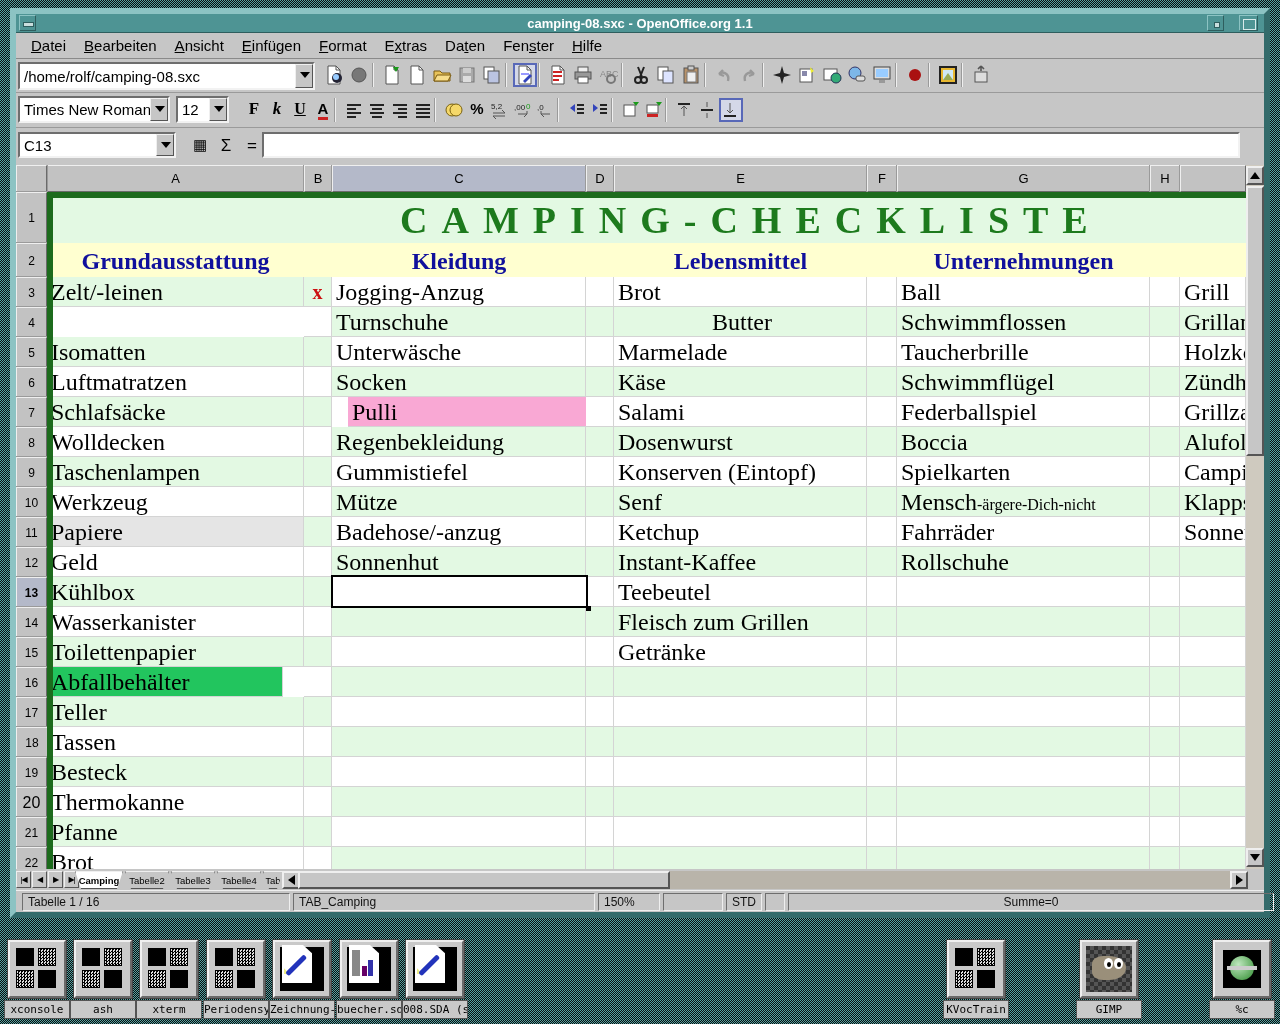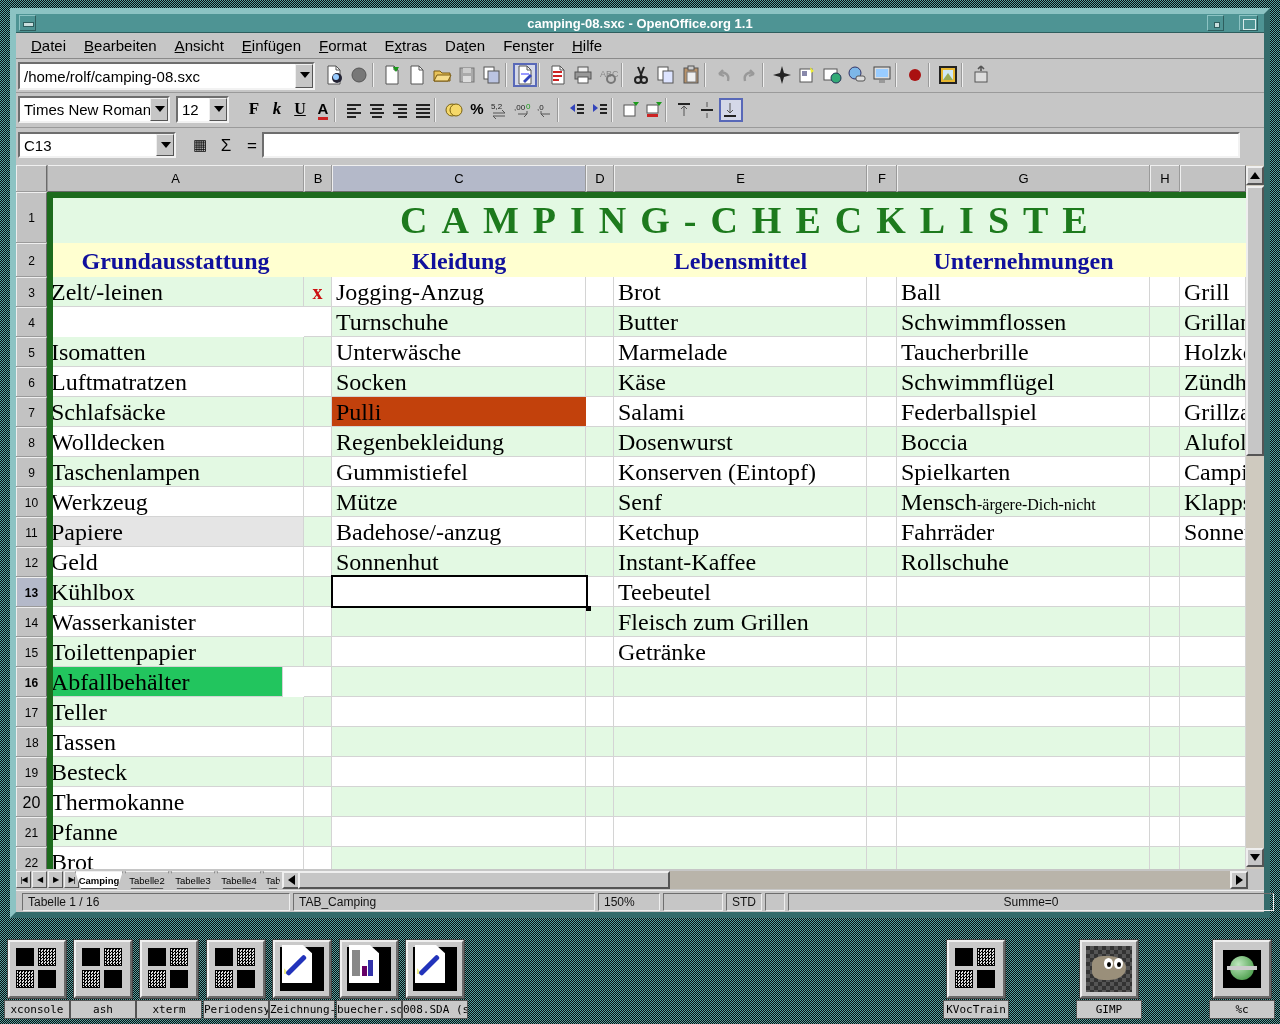--- a/index.html
+++ b/index.html
@@ -413,21 +413,21 @@
         <div class="hdr" style="left: 0px; top: 202px; width: 31px; height: 30px; line-height: 30px; font-size: 12px;">6</div>
         <div class="hdr" style="left: 0px; top: 232px; width: 31px; height: 30px; line-height: 30px; font-size: 12px;">7</div>
         <div class="hdr" style="left: 0px; top: 262px; width: 31px; height: 30px; line-height: 30px; font-size: 12px;">8</div>
         <div class="hdr" style="left: 0px; top: 292px; width: 31px; height: 30px; line-height: 30px; font-size: 12px;">9</div>
         <div class="hdr" style="left: 0px; top: 322px; width: 31px; height: 30px; line-height: 30px; font-size: 12px;">10</div>
         <div class="hdr" style="left: 0px; top: 352px; width: 31px; height: 30px; line-height: 30px; font-size: 12px;">11</div>
         <div class="hdr" style="left: 0px; top: 382px; width: 31px; height: 30px; line-height: 30px; font-size: 12px;">12</div>
         <div class="hdr sel" style="left: 0px; top: 412px; width: 31px; height: 30px; line-height: 30px; font-size: 12px; font-weight: bold;">13</div>
         <div class="hdr" style="left: 0px; top: 442px; width: 31px; height: 38px; line-height: 30px; font-size: 12px;">14</div>
         <div class="hdr" style="left: 0px; top: 472px; width: 31px; height: 30px; line-height: 30px; font-size: 12px;">15</div>
-        <div class="hdr" style="left: 0px; top: 502px; width: 31px; height: 30px; line-height: 30px; font-size: 12px; font-weight: bold;">16</div>
+        <div class="hdr" style="left: 0px; top: 502px; width: 31px; height: 30px; line-height: 30px; font-size: 12px;">16</div>
         <div class="hdr" style="left: 0px; top: 532px; width: 31px; height: 30px; line-height: 30px; font-size: 12px;">17</div>
         <div class="hdr" style="left: 0px; top: 562px; width: 32px; height: 30px; line-height: 30px; font-size: 12px;">18</div>
         <div class="hdr" style="left: 0px; top: 592px; width: 31px; height: 30px; line-height: 30px; font-size: 12px;">19</div>
         <div class="hdr" style="left: 0px; top: 622px; width: 31px; height: 30px; line-height: 30px; font-size: 16px;">20</div>
         <div class="hdr" style="left: 0px; top: 652px; width: 31px; height: 30px; line-height: 30px; font-size: 12px;">21</div>
         <div class="hdr" style="left: 0px; top: 682px; width: 31px; height: 30px; line-height: 30px; font-size: 12px;">22</div>
         <div style="position: absolute; left: 31px; top: 27px; width: 1199px; height: 51px; background: rgb(227, 249, 227);"></div>
         <div style="position: absolute; left: 384px; top: 27px; height: 51px; line-height: 56px; font-family: &quot;Liberation Serif&quot;, serif; font-weight: bold; font-size: 38px; letter-spacing: 14px; color: rgb(29, 122, 29); white-space: nowrap;">CAMPING-CHECKLISTE</div>
         <div style="position: absolute; left: 31px; top: 78px; width: 1199px; height: 34px; background: rgb(255, 255, 208);"></div>
         <div style="position: absolute; left: 31px; top: 78px; width: 257px; height: 34px; line-height: 37px; text-align: center; font-family: &quot;Liberation Serif&quot;, serif; font-weight: bold; font-size: 24px; color: rgb(16, 16, 156);">Grundausstattung</div>
@@ -439,21 +439,21 @@
         <div class="cell" style="left: 316px; top: 112px; width: 254px; height: 30px; line-height: 31px; background: rgb(255, 255, 255);">Jogging-Anzug</div>
         <div class="cell" style="left: 570px; top: 112px; width: 28px; height: 30px; line-height: 31px; background: rgb(255, 255, 255);"></div>
         <div class="cell" style="left: 598px; top: 112px; width: 253px; height: 30px; line-height: 31px; background: rgb(255, 255, 255);">Brot</div>
         <div class="cell" style="left: 851px; top: 112px; width: 30px; height: 30px; line-height: 31px; background: rgb(255, 255, 255);"></div>
         <div class="cell" style="left: 881px; top: 112px; width: 253px; height: 30px; line-height: 31px; background: rgb(255, 255, 255);">Ball</div>
         <div class="cell" style="left: 1134px; top: 112px; width: 30px; height: 30px; line-height: 31px; background: rgb(255, 255, 255);"></div>
         <div class="cell" style="left: 1164px; top: 112px; width: 66px; height: 30px; line-height: 31px; background: rgb(255, 255, 255);">Grill</div>
         <div class="cell" style="left: 288px; top: 142px; width: 28px; height: 30px; line-height: 31px; background: rgb(255, 255, 255);"></div>
         <div class="cell" style="left: 316px; top: 142px; width: 254px; height: 30px; line-height: 31px; background: rgb(227, 249, 227);">Turnschuhe</div>
         <div class="cell" style="left: 570px; top: 142px; width: 28px; height: 30px; line-height: 31px; background: rgb(227, 249, 227);"></div>
-        <div class="cell" style="left: 598px; top: 142px; width: 253px; height: 30px; line-height: 31px; background: rgb(227, 249, 227);">Butter</div>
+        <div class="cell" style="left: 598px; top: 142px; width: 253px; height: 30px; line-height: 31px; background: rgb(227, 249, 227); text-align: center;">Butter</div>
         <div class="cell" style="left: 851px; top: 142px; width: 30px; height: 30px; line-height: 31px; background: rgb(227, 249, 227);"></div>
         <div class="cell" style="left: 881px; top: 142px; width: 253px; height: 30px; line-height: 31px; background: rgb(227, 249, 227);">Schwimmflossen</div>
         <div class="cell" style="left: 1134px; top: 142px; width: 30px; height: 30px; line-height: 31px; background: rgb(227, 249, 227);"></div>
         <div class="cell" style="left: 1164px; top: 142px; width: 66px; height: 30px; line-height: 31px; background: rgb(227, 249, 227);">Grillanzünder</div>
         <div class="cell" style="left: 31px; top: 172px; width: 257px; height: 30px; line-height: 31px; background: rgb(227, 249, 227);">Isomatten</div>
         <div class="cell" style="left: 288px; top: 172px; width: 28px; height: 30px; line-height: 31px; background: rgb(227, 249, 227);"></div>
         <div class="cell" style="left: 316px; top: 172px; width: 254px; height: 30px; line-height: 31px; background: rgb(255, 255, 255);">Unterwäsche</div>
         <div class="cell" style="left: 570px; top: 172px; width: 28px; height: 30px; line-height: 31px; background: rgb(255, 255, 255);"></div>
         <div class="cell" style="left: 598px; top: 172px; width: 253px; height: 30px; line-height: 31px; background: rgb(255, 255, 255);">Marmelade</div>
         <div class="cell" style="left: 851px; top: 172px; width: 30px; height: 30px; line-height: 31px; background: rgb(255, 255, 255);"></div>
@@ -464,21 +464,21 @@
         <div class="cell" style="left: 288px; top: 202px; width: 28px; height: 30px; line-height: 31px; background: rgb(255, 255, 255);"></div>
         <div class="cell" style="left: 316px; top: 202px; width: 254px; height: 30px; line-height: 31px; background: rgb(227, 249, 227);">Socken</div>
         <div class="cell" style="left: 570px; top: 202px; width: 28px; height: 30px; line-height: 31px; background: rgb(227, 249, 227);"></div>
         <div class="cell" style="left: 598px; top: 202px; width: 253px; height: 30px; line-height: 31px; background: rgb(227, 249, 227);">Käse</div>
         <div class="cell" style="left: 851px; top: 202px; width: 30px; height: 30px; line-height: 31px; background: rgb(227, 249, 227);"></div>
         <div class="cell" style="left: 881px; top: 202px; width: 253px; height: 30px; line-height: 31px; background: rgb(227, 249, 227);">Schwimmflügel</div>
         <div class="cell" style="left: 1134px; top: 202px; width: 30px; height: 30px; line-height: 31px; background: rgb(227, 249, 227);"></div>
         <div class="cell" style="left: 1164px; top: 202px; width: 66px; height: 30px; line-height: 31px; background: rgb(227, 249, 227);">Zündhölzer</div>
         <div class="cell" style="left: 31px; top: 232px; width: 257px; height: 30px; line-height: 31px; background: rgb(227, 249, 227);">Schlafsäcke</div>
         <div class="cell" style="left: 288px; top: 232px; width: 28px; height: 30px; line-height: 31px; background: rgb(227, 249, 227);"></div>
-        <div class="cell" style="left: 316px; top: 232px; width: 306px; height: 30px; line-height: 31px; background: #c2410c;">Pulli</div>
+        <div class="cell" style="left: 332px; top: 232px; width: 306px; height: 30px; line-height: 31px; background: #f9a8d4;">Pulli</div>
         <div class="cell" style="left: 570px; top: 232px; width: 28px; height: 30px; line-height: 31px; background: rgb(255, 255, 255);"></div>
         <div class="cell" style="left: 598px; top: 232px; width: 253px; height: 30px; line-height: 31px; background: rgb(255, 255, 255);">Salami</div>
         <div class="cell" style="left: 851px; top: 232px; width: 30px; height: 30px; line-height: 31px; background: rgb(255, 255, 255);"></div>
         <div class="cell" style="left: 881px; top: 232px; width: 253px; height: 30px; line-height: 31px; background: rgb(255, 255, 255);">Federballspiel</div>
         <div class="cell" style="left: 1134px; top: 232px; width: 30px; height: 30px; line-height: 31px; background: rgb(255, 255, 255);"></div>
         <div class="cell" style="left: 1164px; top: 232px; width: 66px; height: 30px; line-height: 31px; background: rgb(255, 255, 255);">Grillzange</div>
         <div class="cell" style="left: 31px; top: 262px; width: 257px; height: 30px; line-height: 31px; background: rgb(255, 255, 255);">Wolldecken</div>
         <div class="cell" style="left: 288px; top: 262px; width: 28px; height: 30px; line-height: 31px; background: rgb(255, 255, 255);"></div>
         <div class="cell" style="left: 316px; top: 262px; width: 254px; height: 30px; line-height: 31px; background: rgb(227, 249, 227);">Regenbekleidung</div>
         <div class="cell" style="left: 570px; top: 262px; width: 28px; height: 30px; line-height: 31px; background: rgb(227, 249, 227);"></div>

